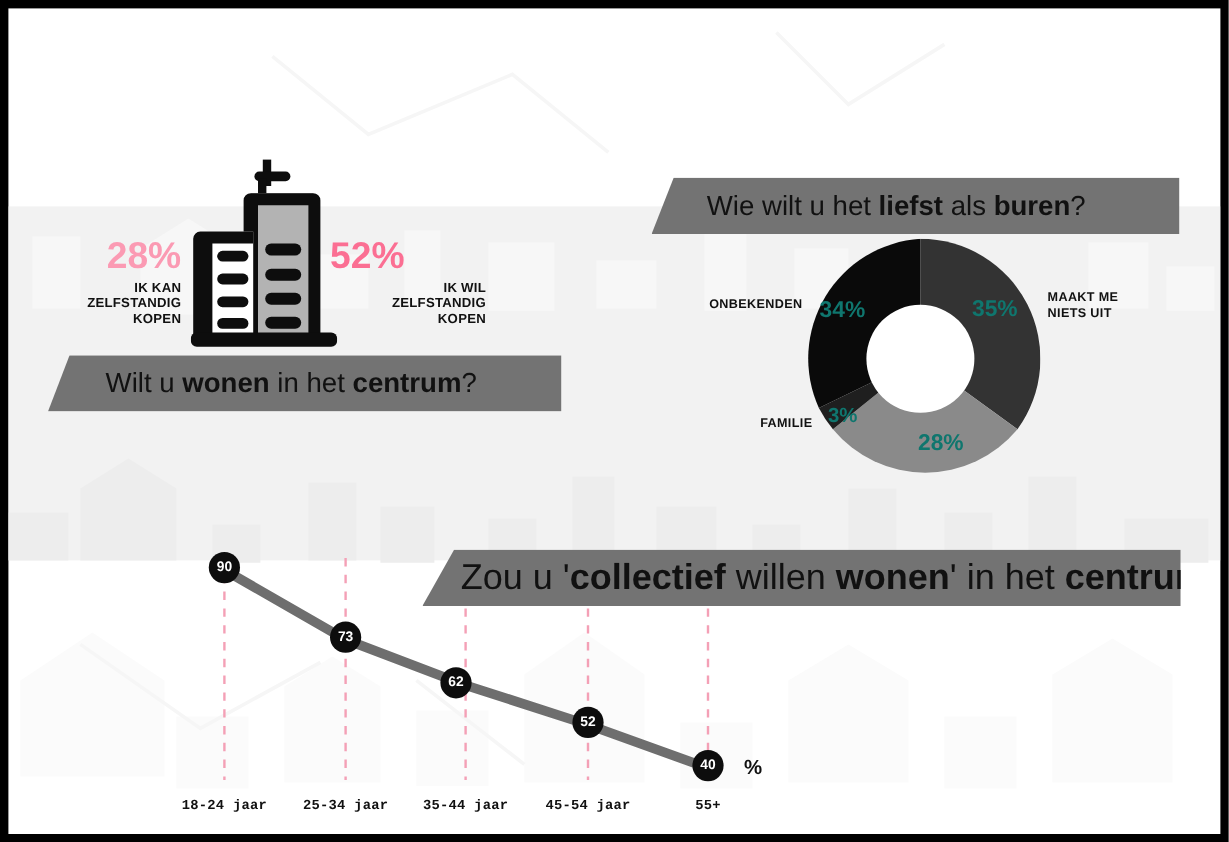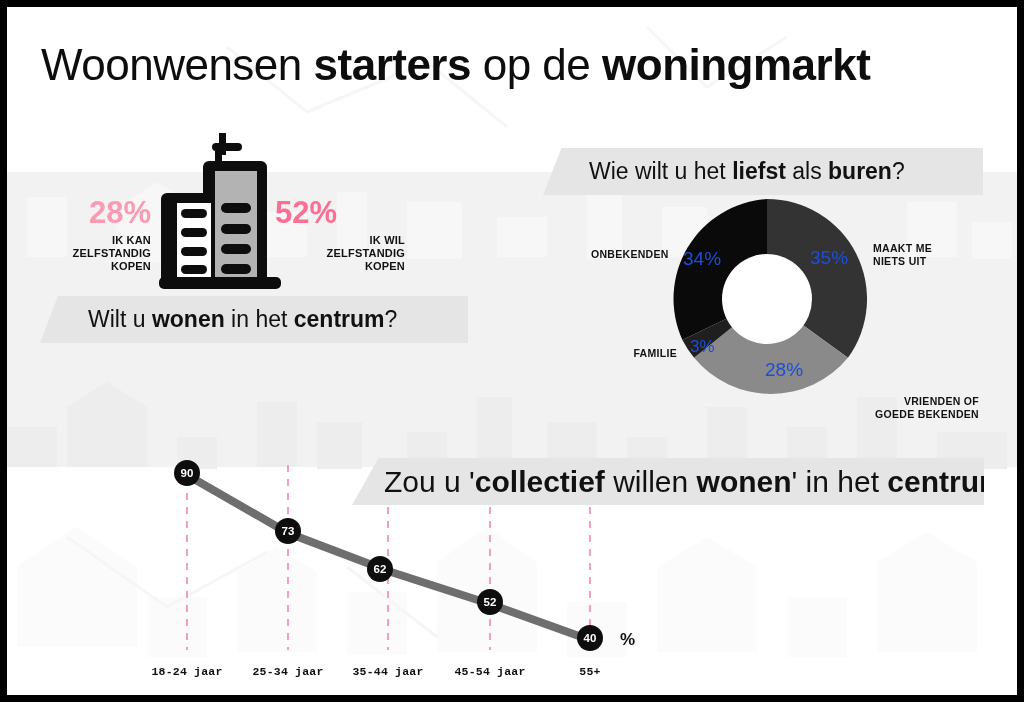--- a/index.html
+++ b/index.html
@@ -27,21 +27,21 @@
   .title{
     position:absolute;left:34px;top:32px;
     font-size:44px;line-height:52px;
     color:#0d0d0d;letter-spacing:-0.5px;
     white-space:nowrap;font-weight:400;
   }
   .title b{font-weight:700;}
   
   .banner{
     position:absolute;
-    background:#e5e5e5;
+    background:#737373;
     color:#111111;
     display:flex;align-items:center;
     font-weight:400;
     white-space:nowrap;
   }
   .banner b{font-weight:700;}
   .banner .btxt{display:block;}
   .banner-clip-a{
     -webkit-clip-path:polygon(4.2% 0, 100% 0, 100% 100%, 0% 100%);
     clip-path:polygon(4.2% 0, 100% 0, 100% 100%, 0% 100%);
@@ -69,21 +69,21 @@
   }
   #stat-kan{left:24px;top:190px;width:120px;text-align:right;}
   #stat-kan .pct{color:#fb9ab3;}
   #stat-wil{left:268px;top:190px;width:130px;text-align:left;}
   #stat-wil .pct{color:#fb6f93;}
   
   #building{position:absolute;left:152px;top:124px;width:122px;height:160px;}
   
   #donut{position:absolute;left:660px;top:192px;width:200px;height:200px;}
   .donut-val{
-    position:absolute;color:#1d4ed8;font-size:19px;font-weight:400;text-align:right;
+    position:absolute;color:#0f766e;font-size:19px;font-weight:700;text-align:right;
   }
   .donut-lbl{
     position:absolute;color:#111111;font-size:10.5px;font-weight:700;
     line-height:12.5px;letter-spacing:0.3px;text-transform:uppercase;
   }
   #dv-0{left:803px;top:240px;}
   #dv-1{left:758px;top:352px;}
   #dv-2{left:683px;top:330px;font-size:17px;}
   #dv-3{left:676px;top:241px;}
   #dl-0{left:866px;top:235px;text-align:left;width:120px;}
@@ -152,21 +152,20 @@
       <path d="M870 645 L870 555 L920 525 L970 555 L970 645 Z"></path>
     </g>
     <g fill="none" stroke="#f6f6f6" stroke-width="3">
       <path d="M220 40 L300 105 L420 55 L500 120"></path>
       <path d="M640 20 L700 80 L780 30"></path>
       <path d="M60 530 L160 600 L260 545"></path>
       <path d="M340 560 L430 630"></path>
     </g>
   </svg>
 
-  <div class="title"><span>Woonwensen </span><b>starters</b><span> op de </span><b>woningmarkt</b></div>
 
   <div class="stat" id="stat-kan">
     <div class="pct">28%</div>
     <div class="lbl">
       <div>IK KAN</div>
       <div>ZELFSTANDIG</div>
       <div>KOPEN</div>
     </div>
   </div>
 
@@ -222,24 +221,20 @@
 
   <div class="donut-val" id="dv-0">35%</div>
   <div class="donut-val" id="dv-1">28%</div>
   <div class="donut-val" id="dv-2">3%</div>
   <div class="donut-val" id="dv-3">34%</div>
 
   <div class="donut-lbl" id="dl-0">
     <div>MAAKT ME</div>
     <div>NIETS UIT</div>
   </div>
-  <div class="donut-lbl" id="dl-1">
-    <div>VRIENDEN OF</div>
-    <div>GOEDE BEKENDEN</div>
-  </div>
   <div class="donut-lbl" id="dl-2">FAMILIE</div>
   <div class="donut-lbl" id="dl-3">ONBEKENDEN</div>
 
   <div class="banner banner-clip-a" id="banner-wonen">
     <span class="btxt"><span>Wilt u </span><b>wonen</b><span> in het </span><b>centrum</b><span>?</span></span>
   </div>
 
   <svg id="linechart" viewBox="0 0 560 230">
     <g stroke="#f4a0b6" stroke-width="2" stroke-dasharray="7 7">
       <line x1="60" y1="18" x2="60" y2="203"></line>

